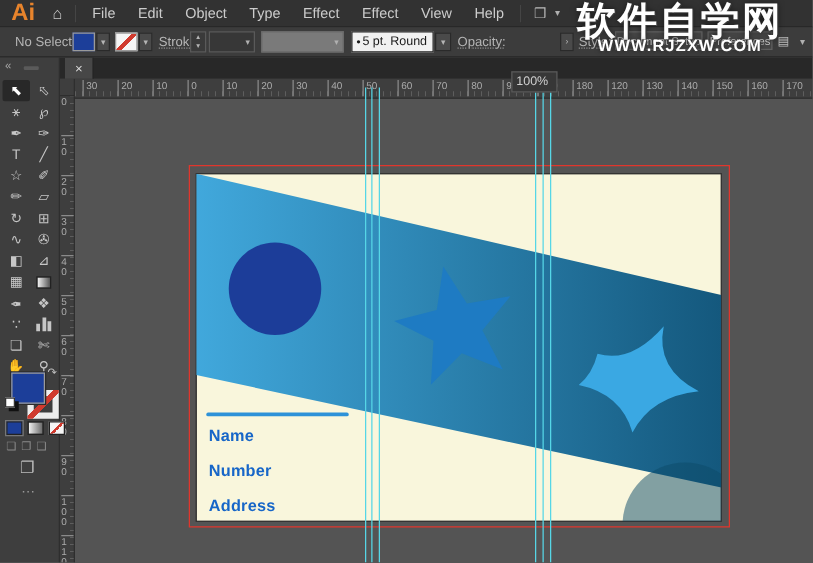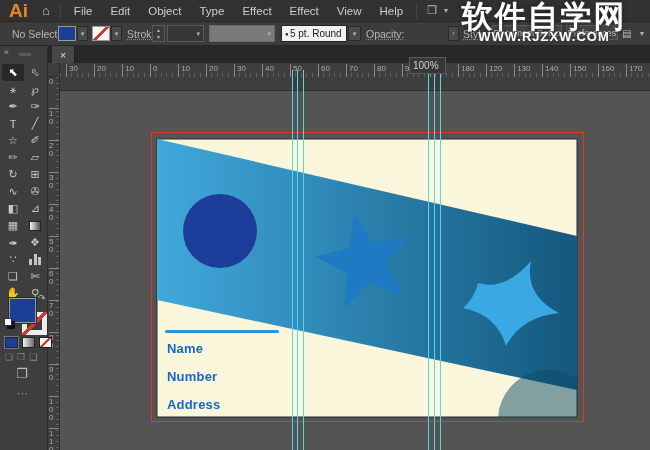--- a/index.html
+++ b/index.html
@@ -84,21 +84,21 @@
 
   
   #tabbar { left:48px; top:46px; width:602px; height:17px; background:#282828; z-index:20; }
   #doc-tab { position:absolute; left:4px; top:0; height:17px; background:#474747;
     display:flex; align-items:center; padding:0 8px; gap:8px; border-right:1px solid #1e1e1e; }
   #doc-tab span { color:#dedede; font-size:10.5px; white-space:nowrap; }
   #tab-close { color:#bbbbbb; font-size:10px; }
 
   #ruler-corner { left:48px; top:63px; width:12px; height:14px; background:#3e3e3e;
     border-right:1px solid #2e2e2e; border-bottom:1px solid #2e2e2e; z-index:20; }
-  #hruler { left:60px; top:63px; width:590px; height:28px; background:#3e3e3e;
+  #hruler { left:60px; top:63px; width:590px; height:16px; background:#3e3e3e;
     border-bottom:1px solid #2e2e2e; overflow:hidden; z-index:4;
     background-image:repeating-linear-gradient(to right, #5e5e5e 0 1px, transparent 1px 5.6px);
     background-size:100% 4px; background-position:0 10px; background-repeat:no-repeat; }
   .hlab { position:absolute; top:1px; height:13px; border-left:1px solid #8a8a8a;
     color:#ababab; font-size:8px; padding-left:2px; line-height:10px; }
   #vruler { left:48px; top:77px; width:12px; height:373px; background:#3e3e3e;
     border-right:1px solid #2e2e2e; overflow:hidden; z-index:4;
     background-image:repeating-linear-gradient(to bottom, #5e5e5e 0 1px, transparent 1px 5.6px);
     background-size:4px 100%; background-position:8px 0; background-repeat:no-repeat; }
   .vlab { position:absolute; left:1px; width:10px; border-top:1px solid #8a8a8a;

